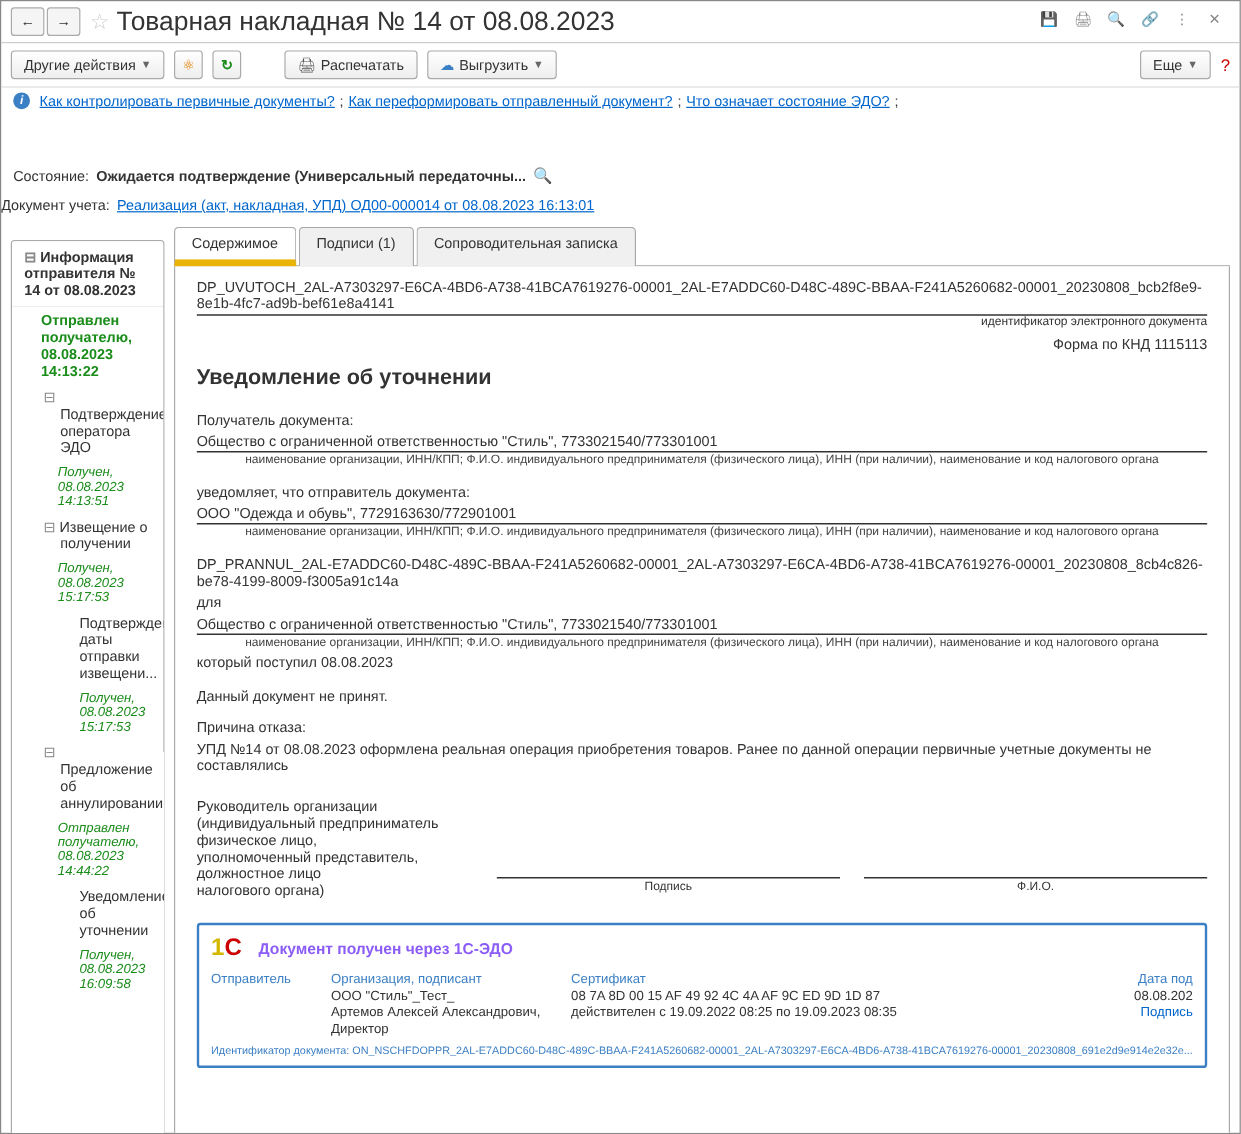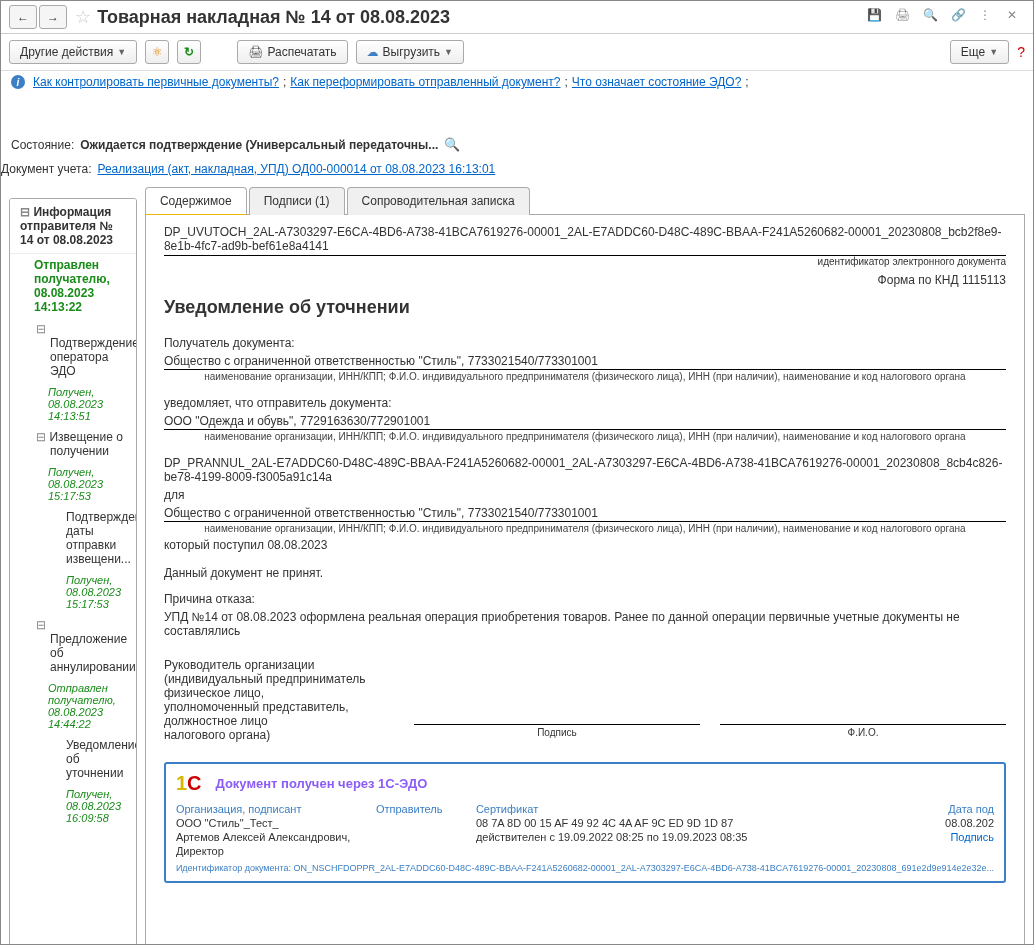--- a/index.html
+++ b/index.html
@@ -1,21 +1,21 @@
 <!DOCTYPE html>
 <html><head>
 <meta charset="utf-8">
 <style>
 * { box-sizing: border-box; margin: 0; padding: 0; }
 body { font-family: Arial, sans-serif; font-size: 12px; background: #fff; color: #333; width: 1034px; height: 945px; overflow: hidden; border: 1px solid #888; }
 .header { display: flex; align-items: center; padding: 4px 8px; border-bottom: 1px solid #ccc; }
 .nav-btns { display: flex; gap: 2px; margin-right: 8px; }
 .nav-btn { width: 28px; height: 24px; border: 1px solid #aaa; background: #f5f5f5; border-radius: 3px; display: flex; align-items: center; justify-content: center; cursor: pointer; }
 .star-icon { color: #ccc; font-size: 18px; margin-right: 6px; }
-.title { font-size: 18px; font-weight: bold; flex: 1; }
+.title { font-size: 22px; font-weight: normal; flex: 1; }
 .header-icons { display: flex; gap: 10px; align-items: center; }
 .header-icon { width: 18px; height: 18px; color: #888; cursor: pointer; }
 .toolbar { display: flex; align-items: center; padding: 6px 8px; gap: 8px; border-bottom: 1px solid #ddd; }
 .btn { border: 1px solid #aaa; background: linear-gradient(#fff,#eee); border-radius: 3px; padding: 4px 10px; cursor: pointer; display: flex; align-items: center; gap: 4px; font-size: 12px; }
 .btn-icon { width: 24px; padding: 4px; justify-content: center; }
 .dropdown-arrow { font-size: 9px; color: #666; }
 .spacer { flex: 1; }
 .links-row { padding: 4px 10px; font-size: 12px; display: flex; align-items: center; gap: 4px; flex-wrap: wrap; }
 .info-icon { width: 14px; height: 14px; background: #3b7fc4; border-radius: 50%; color: #fff; display: inline-flex; align-items: center; justify-content: center; font-style: italic; font-weight: bold; font-size: 10px; margin-right: 4px; }
 .link { color: #0066cc; text-decoration: underline; cursor: pointer; }
@@ -29,21 +29,21 @@
 .tree-header::before { content: "⊟ "; color: #888; }
 .tree-item { padding: 4px 10px 4px 24px; font-size: 12px; cursor: pointer; }
 .tree-item.sent { color: #1a8c1a; font-weight: bold; }
 .tree-item.status { color: #1a8c1a; font-style: italic; padding-left: 38px; font-size: 11px; }
 .tree-item.sub { padding-left: 40px; }
 .tree-item.sub::before { content: "⊟ "; color: #888; margin-left: -14px; }
 .tree-item.sub3 { padding-left: 56px; }
 .right-panel { flex: 1; display: flex; flex-direction: column; margin: 0 8px 4px 4px; }
 .tabs { display: flex; border-bottom: 1px solid #aaa; }
 .tab { padding: 6px 14px; border: 1px solid #aaa; border-bottom: none; background: #f0f0f0; margin-right: 2px; border-radius: 4px 4px 0 0; cursor: pointer; font-size: 12px; position: relative; top: 1px; }
-.tab.active { background: #fff; font-weight: normal; border-bottom: 1px solid #eab308; }
+.tab.active { background: #fff; font-weight: normal; border-bottom: 6px solid #eab308; }
 .doc-view { flex: 1; border: 1px solid #aaa; border-top: none; overflow: auto; padding: 10px 18px; background: #fff; font-size: 12px; }
 .doc-id { font-size: 12px; border-bottom: 1px solid #000; padding-bottom: 2px; }
 .doc-id-label { text-align: right; font-size: 10px; margin-bottom: 6px; }
 .form-code { text-align: right; font-size: 12px; margin-bottom: 10px; }
 .doc-title { font-size: 18px; font-weight: bold; margin: 10px 0 18px; }
 .doc-section { margin-bottom: 14px; }
 .doc-line { border-bottom: 1px solid #000; padding-bottom: 1px; }
 .doc-sublabel { text-align: center; font-size: 10px; color: #444; margin-top: 1px; }
 .doc-text { margin: 4px 0; }
 .signatures { display: flex; gap: 30px; margin-top: 20px; }
@@ -204,29 +204,29 @@
           <div class="sig-field">Ф.И.О.</div>
         </div>
       </div>
 
       <div class="footer-box">
         <div class="footer-top">
           <span class="logo-1c">1<span class="c">С</span></span>
           <span class="footer-title">Документ получен через 1С-ЭДО</span>
         </div>
         <div class="footer-cols">
+          <div class="footer-col" style="min-width:80px">
+            <span class="footer-label">Отправитель</span>
+          </div>
           <div class="footer-col" style="min-width:180px">
             <span class="footer-label">Организация, подписант</span>
             <span>ООО "Стиль"_Тест_</span>
             <span>Артемов Алексей Александрович,</span>
             <span>Директор</span>
           </div>
-          <div class="footer-col" style="min-width:80px">
-            <span class="footer-label">Отправитель</span>
-          </div>
           <div class="footer-col" style="min-width:260px">
             <span class="footer-label">Сертификат</span>
             <span>08 7A 8D 00 15 AF 49 92 4C 4A AF 9C ED 9D 1D 87</span>
             <span>действителен с 19.09.2022 08:25 по 19.09.2023 08:35</span>
           </div>
           <div class="footer-col footer-right">
             <span class="footer-label">Дата под</span>
             <span>08.08.202</span>
             <span class="link" style="text-decoration:none">Подпись</span>
           </div>

